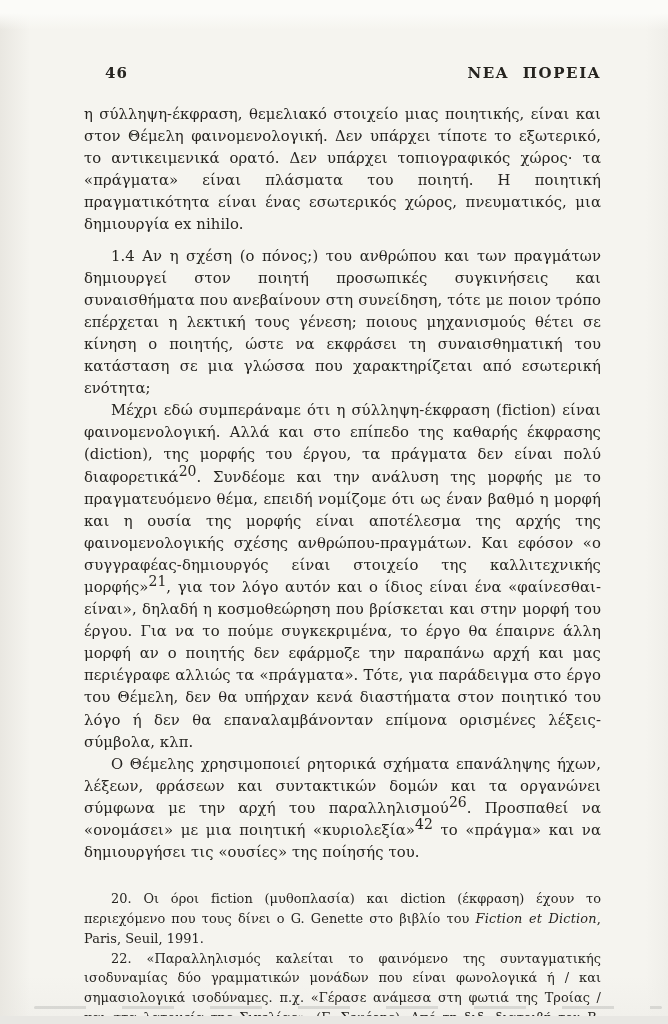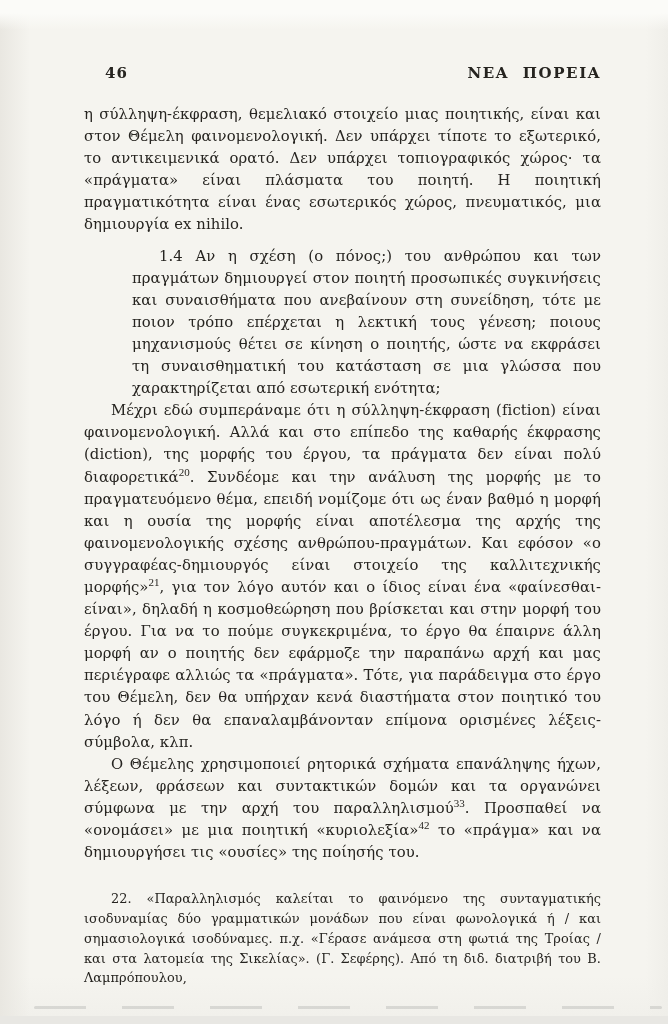--- a/index.html
+++ b/index.html
@@ -45,37 +45,36 @@
     word-spacing: 7px;
   }
   .body-block p.para {
     margin: 0;
     font-size: 14.8px;
     line-height: 22.1px;
     text-align: justify;
     letter-spacing: 0.1px;
   }
   .body-block p.para.indent { text-indent: 27px; }
-  .body-block p.para.space-before { margin-top: 9px; margin-left: 48px; }
+  .body-block p.para.space-before { margin-top: 9px; }
   .footnote-block {
     margin-top: 26px;
   }
   .footnote-block p.footnote {
     margin: 0;
     font-size: 12.9px;
     line-height: 19.8px;
     text-align: justify;
     text-indent: 27px;
     letter-spacing: 0.05px;
   }
   sup {
-    font-size: 11px;
+    font-size: 14px;
     line-height: 0;
     letter-spacing: 0;
-    font-family: Liberation Serif, serif;
   }
   i { letter-spacing: 0.2px; }
   .bottom-artifact {
     position: absolute;
     left: 34px;
     right: 6px;
     bottom: 7px;
     height: 3px;
     background: repeating-linear-gradient(90deg,
       #cfcfcb 0px, #cfcfcb 52px,
@@ -92,23 +91,24 @@
 
     <div class="page-header">
       <span class="page-number">46</span>
       <span class="journal-title">ΝΕΑ ΠΟΡΕΙΑ</span>
     </div>
 
     <div class="body-block">
         <p class="para"><span>η σύλληψη-έκφραση, θεμελιακό στοιχείο μιας ποιητικής, είναι και στον Θέμελη φαινομενολογική. Δεν υπάρχει τίποτε το εξωτερικό, το αντικειμενικά ορατό. Δεν υπάρχει τοπιογραφικός χώρος· τα «πράγματα» είναι πλάσματα του ποιητή. Η ποιητική πραγματικότητα είναι ένας εσωτερικός χώρος, πνευματικός, μια δημιουργία ex nihilo.</span></p>
         <p class="para indent space-before"><span>1.4 Αν η σχέση (ο πόνος;) του ανθρώπου και των πραγμάτων δημιουργεί στον ποιητή προσωπικές συγκινήσεις και συναισθήματα που ανεβαίνουν στη συνείδηση, τότε με ποιον τρόπο επέρχεται η λεκτική τους γένεση; ποιους μηχανισμούς θέτει σε κίνηση ο ποιητής, ώστε να εκφράσει τη συναισθηματική του κατάσταση σε μια γλώσσα που χαρακτηρίζεται από εσωτερική ενότητα;</span></p>
         <p class="para indent"><span>Μέχρι εδώ συμπεράναμε ότι η σύλληψη-έκφραση (fiction) είναι φαινομενολογική. Αλλά και στο επίπεδο της καθαρής έκφρασης (diction), της μορφής του έργου, τα πράγματα δεν είναι πολύ διαφορετικά</span><sup>20</sup><span>. Συνδέομε και την ανάλυση της μορφής με το πραγματευόμενο θέμα, επειδή νομίζομε ότι ως έναν βαθμό η μορφή και η ουσία της μορφής είναι αποτέλεσμα της αρχής της φαινομενολογικής σχέσης ανθρώπου-πραγμάτων. Και εφόσον «ο συγγραφέας-δημιουργός είναι στοιχείο της καλλιτεχνικής μορφής»</span><sup>21</sup><span>, για τον λόγο αυτόν και ο ίδιος είναι ένα «φαίνεσθαι-είναι», δηλαδή η κοσμοθεώρηση που βρίσκεται και στην μορφή του έργου. Για να το πούμε συγκεκριμένα, το έργο θα έπαιρνε άλλη μορφή αν ο ποιητής δεν εφάρμοζε την παραπάνω αρχή και μας περιέγραφε αλλιώς τα «πράγματα». Τότε, για παράδειγμα στο έργο του Θέμελη, δεν θα υπήρχαν κενά διαστήματα στον ποιητικό του λόγο ή δεν θα επαναλαμβάνονταν επίμονα ορισμένες λέξεις-σύμβολα, κλπ.</span></p>
-        <p class="para indent"><span>Ο Θέμελης χρησιμοποιεί ρητορικά σχήματα επανάληψης ήχων, λέξεων, φράσεων και συντακτικών δομών και τα οργανώνει σύμφωνα με την αρχή του παραλληλισμού</span><sup>33</sup><span>. Προσπαθεί να «ονομάσει» με μια ποιητική «κυριολεξία»</span><sup>42</sup><span> το «πράγμα» και να δημιουργήσει τις «ουσίες» της ποίησής του.</span></p>
+        <p class="para indent"><span>Ο Θέμελης χρησιμοποιεί ρητορικά σχήματα επανάληψης ήχων, λέξεων, φράσεων και συντακτικών δομών και τα οργανώνει σύμφωνα με την αρχή του παραλληλισμού</span><sup>26</sup><span>. Προσπαθεί να «ονομάσει» με μια ποιητική «κυριολεξία»</span><sup>42</sup><span> το «πράγμα» και να δημιουργήσει τις «ουσίες» της ποίησής του.</span></p>
       </div>
 
     <div class="footnote-block">
+        <p class="footnote"><span>20. Οι όροι fiction (μυθοπλασία) και diction (έκφραση) έχουν το περιεχόμενο που τους δίνει ο G. Genette στο βιβλίο του </span><i>Fiction et Diction</i><span>, Paris, Seuil, 1991.</span></p>
         <p class="footnote"><span>22. «Παραλληλισμός καλείται το φαινόμενο της συνταγματικής ισοδυναμίας δύο γραμματικών μονάδων που είναι φωνολογικά ή / και σημασιολογικά ισοδύναμες. π.χ. «Γέρασε ανάμεσα στη φωτιά της Τροίας / και στα λατομεία της Σικελίας». (Γ. Σεφέρης). Από τη διδ. διατριβή του Β. Λαμπρόπουλου, </span></p>
       </div>
 
   </div>
 
   <div class="bottom-artifact"></div>
 </div>
 
 </body></html>

